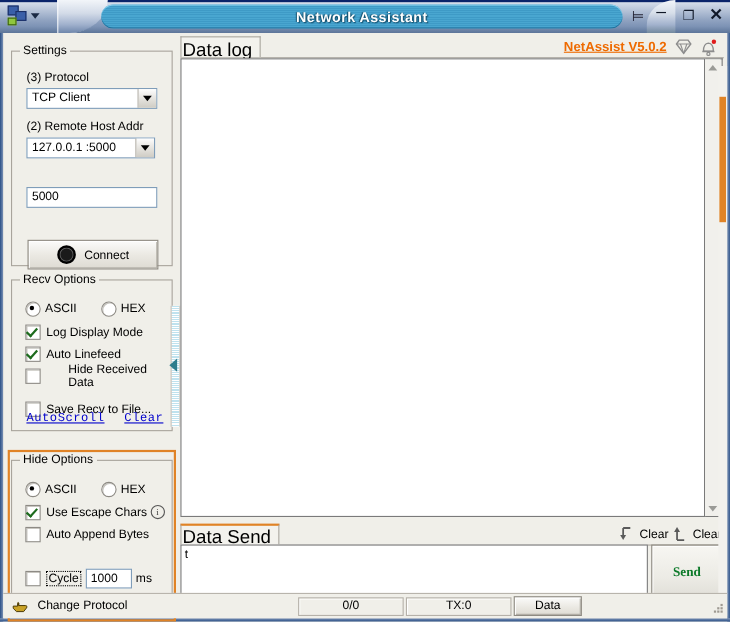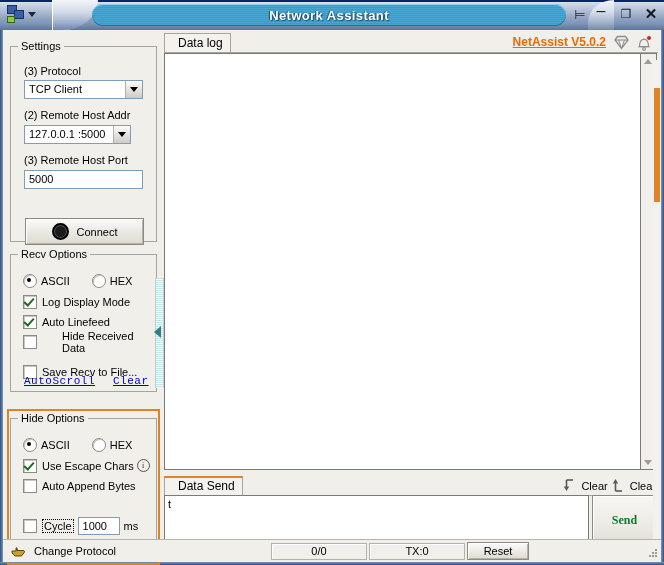--- a/index.html
+++ b/index.html
@@ -270,24 +270,24 @@
   #rightcol { position:absolute; left:161px; top:3px; width:494px; height:525px; }
 
   
   .tabstrip {
     position:relative; height:19px;
     border-bottom:1px solid #a9a59d;
   }
   .tab {
     position:absolute; left:0; top:0;
     height:19px; box-sizing:border-box;
-    padding:2px 7px 0 13px;
+    padding:2px 7px 0 1px;
     background:#f3f2ed;
     border:1px solid #a9a59d; border-bottom:none;
-    font-size:12px; color:#000;
+    font-size:17px; color:#000;
     font-family:"Liberation Sans", sans-serif;
   }
   .tab.sel-orange { border-top:2px solid #e08326; padding-top:1px; }
 
   #netassist-label {
     position:absolute; right:52px; top:2px;
     font-size:12px; font-weight:bold; color:#ee6a00;
     text-decoration:underline;
     font-family:"Liberation Sans", sans-serif;
     cursor:pointer;
@@ -451,30 +451,27 @@
         <div class="combo" style="position:absolute;left:13px;top:28px;width:119px;gap:43px;">
           <div class="val">TCP Client</div>
           <div class="arrowbtn">
               <i></i>
             </div>
         </div>
 
         <div style="position:absolute;left:13px;top:57px;width:130px;">
           <div class="fieldlabel">(2) Remote Host Addr</div>
         </div>
-        <div class="combo" style="position:absolute;left:13px;top:73px;width:107px;">
+        <div class="combo" style="position:absolute;left:13px;top:73px;width:117px;">
           <div class="val">127.0.0.1 :5000</div>
           <div class="arrowbtn">
               <i></i>
             </div>
         </div>
 
-        <div style="position:absolute;left:13px;top:102px;width:130px;">
-          <div class="fieldlabel">(3) Remote Host Port</div>
-        </div>
         <div class="textinput" style="position:absolute;left:13px;top:118px;width:119px;">5000</div>
 
         <div class="pbtn" id="connect-btn">
           <span class="conn-dot"></span>
           <span>Connect</span>
         </div>
       </fieldset>
 
       <fieldset class="gb" id="gb-recv">
         <legend>Recv Options</legend>
@@ -629,21 +626,21 @@
         <span class="hand-icon">
           <svg width="16" height="14" viewBox="0 0 16 14">
             <path d="M1 7 L5 7 L5 4.5 C5 3.4 6 3.4 6 4.5 L6 6.5 L12 6.5 C13.5 6.5 14 7.5 13 8.8 L10.5 12 L4 12 L1 9 Z" fill="#c9a227" stroke="#4a3a06" stroke-width="0.9"></path>
             <path d="M6 6.5 L6 4.2" stroke="#4a3a06" stroke-width="0.8"></path>
           </svg>
         </span>
         <span>Change Protocol</span>
       </div>
       <div class="sb-cell" id="cell-ratio">0/0</div>
       <div class="sb-cell" id="cell-tx">TX:0</div>
-      <div class="sb-cell" id="cell-reset">Reset</div>
+      <div class="sb-cell" id="cell-reset">Data</div>
       <div id="grip">
         <svg width="13" height="13" viewBox="0 0 13 13">
           <g fill="#9e9a92">
             <rect x="10" y="2" width="2" height="2"></rect>
             <rect x="7" y="5" width="2" height="2"></rect>
               <rect x="10" y="5" width="2" height="2"></rect>
             <rect x="4" y="8" width="2" height="2"></rect>
               <rect x="7" y="8" width="2" height="2"></rect>
               <rect x="10" y="8" width="2" height="2"></rect>
           </g>

